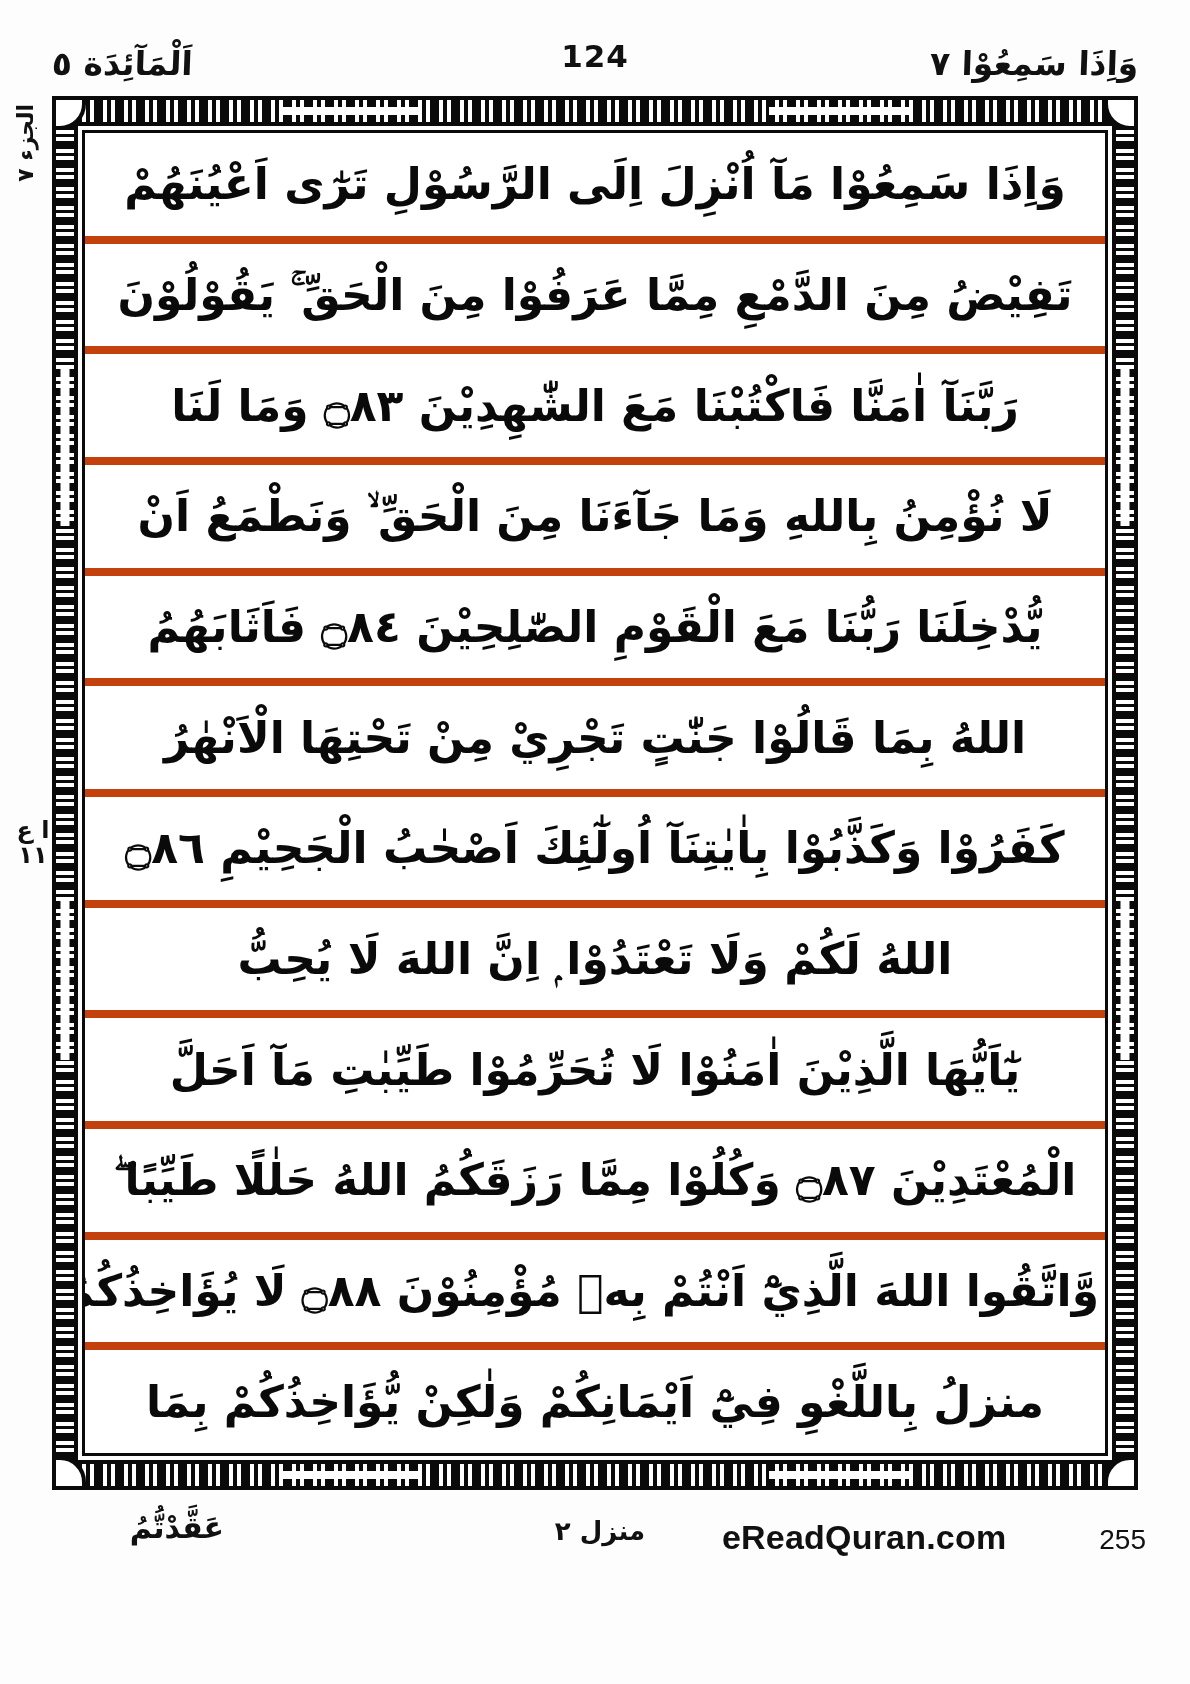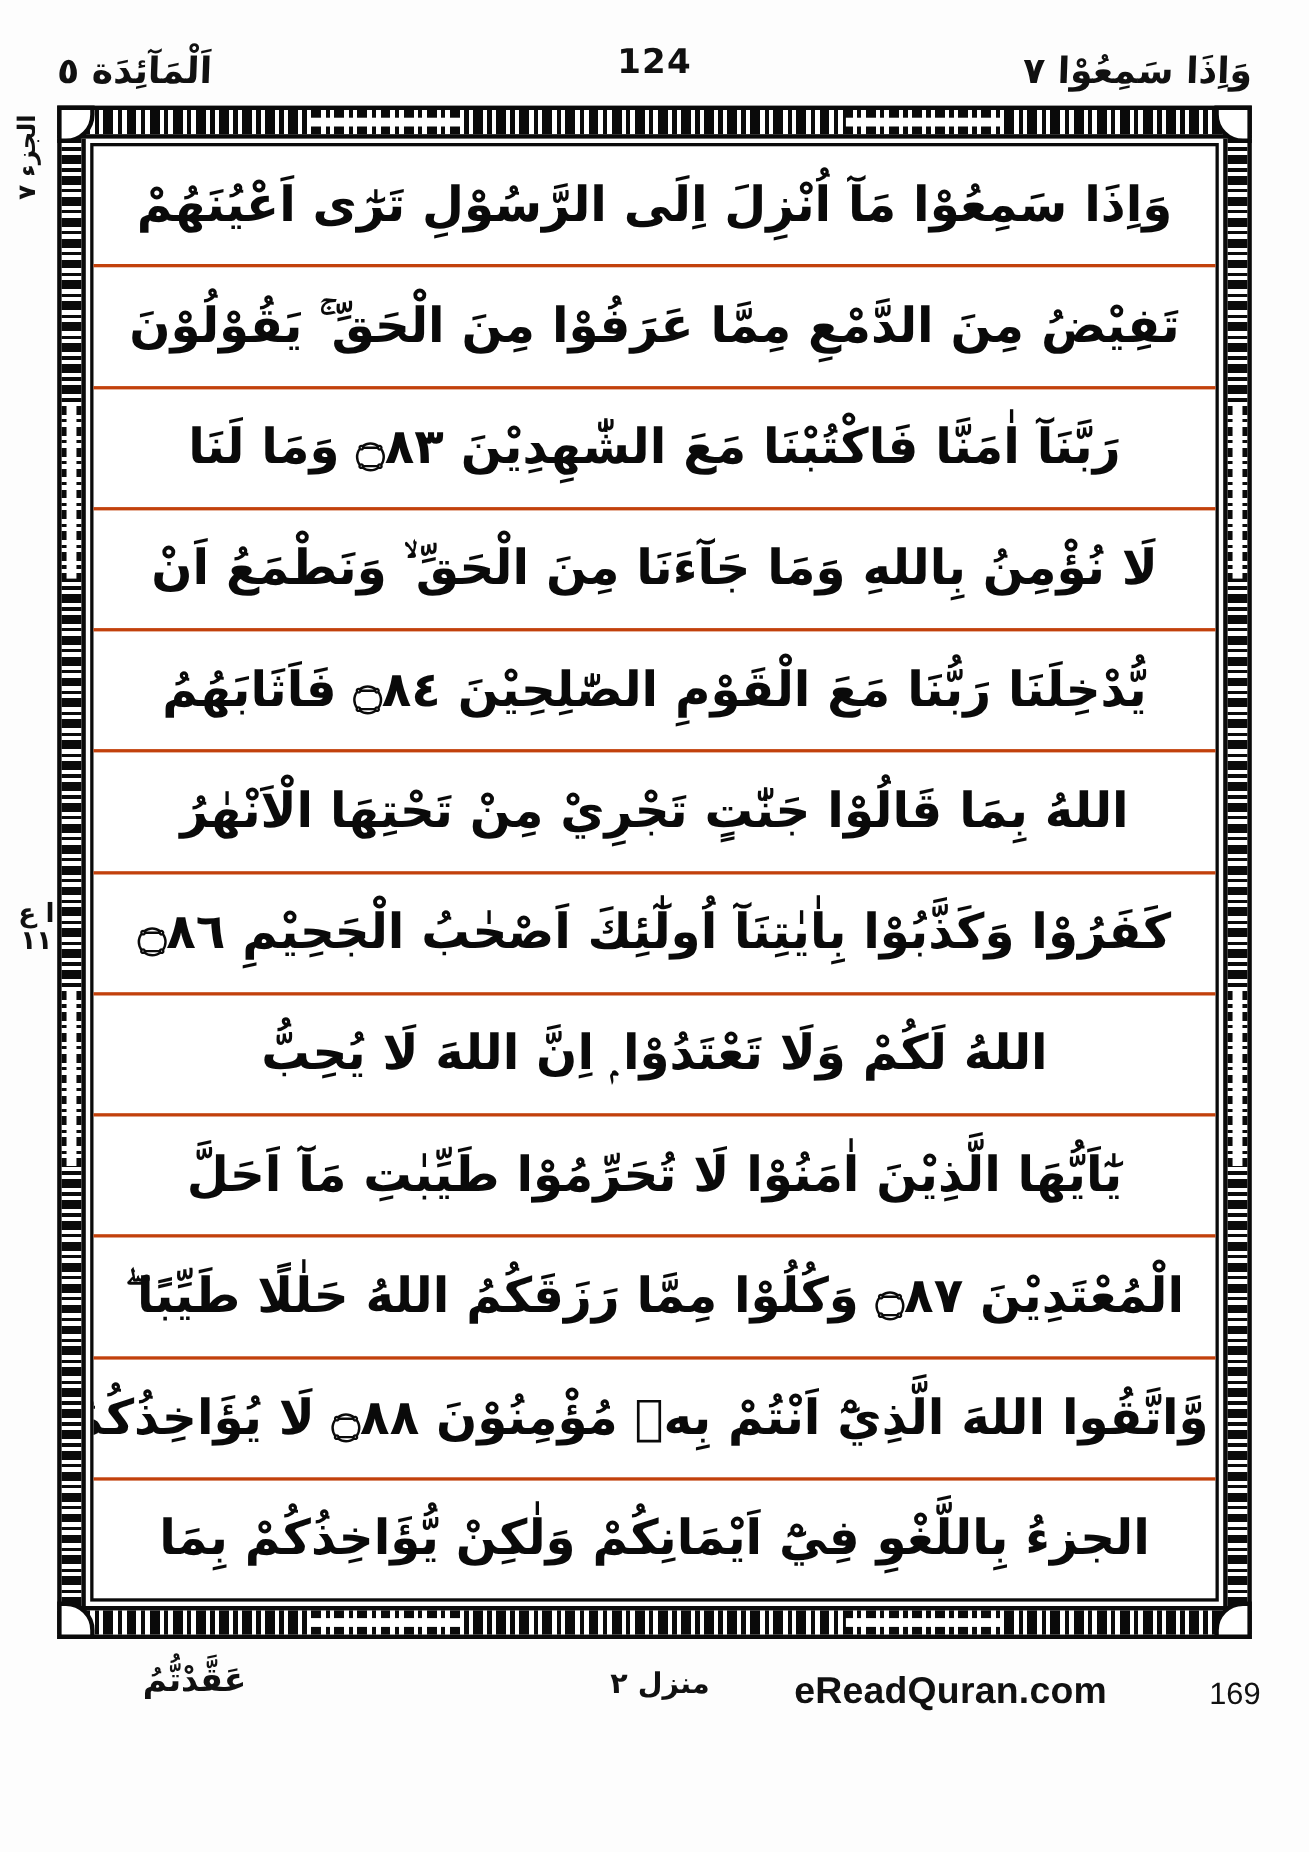--- a/index.html
+++ b/index.html
@@ -141,21 +141,21 @@
     bottom: 34px;
     border: 3px solid #0a0a0a;
     box-sizing: border-box;
     background: #ffffff;
     display: flex;
     flex-direction: column;
   }
 
   .ayah-line {
     flex: 1 1 0;
-    border-bottom: 3px solid #c2410c;
+    border-bottom: 8px solid #c2410c;
     display: flex;
     align-items: center;
     justify-content: center;
     direction: rtl;
     position: relative;
     overflow: hidden;
     padding: 0 6px;
     box-sizing: border-box;
   }
   .ayah-line:last-child { border-bottom: none; }
@@ -312,26 +312,26 @@
       <div class="ayah-line">
         <div class="ayah-text">يٰٓاَيُّهَا الَّذِيْنَ اٰمَنُوْا لَا تُحَرِّمُوْا طَيِّبٰتِ مَآ اَحَلَّ</div>
       </div>
       <div class="ayah-line">
         <div class="ayah-text">الْمُعْتَدِيْنَ ۝٨٧ وَكُلُوْا مِمَّا رَزَقَكُمُ اللهُ حَلٰلًا طَيِّبًا ۖ</div>
       </div>
       <div class="ayah-line">
         <div class="ayah-text">وَّاتَّقُوا اللهَ الَّذِيْٓ اَنْتُمْ بِهٖ مُؤْمِنُوْنَ ۝٨٨ لَا يُؤَاخِذُكُمُ</div>
       </div>
       <div class="ayah-line">
-        <div class="ayah-text">الجزءُ بِاللَّغْوِ فِيْٓ اَيْمَانِكُمْ وَلٰكِنْ يُّؤَاخِذُكُمْ بِمَا</div>
+        <div class="ayah-text">منزلُ بِاللَّغْوِ فِيْٓ اَيْمَانِكُمْ وَلٰكِنْ يُّؤَاخِذُكُمْ بِمَا</div>
       </div>
 
     </div>
   </div>
 
   <div class="page-footer">
     <div class="foot-right-ar">عَقَّدْتُّمُ</div>
     <div class="foot-manzil">منزل ٢</div>
     <div class="foot-brand">eReadQuran.com</div>
-    <div class="foot-pagenum">169</div>
+    <div class="foot-pagenum">255</div>
   </div>
 
 </div>
 
 </body></html>

